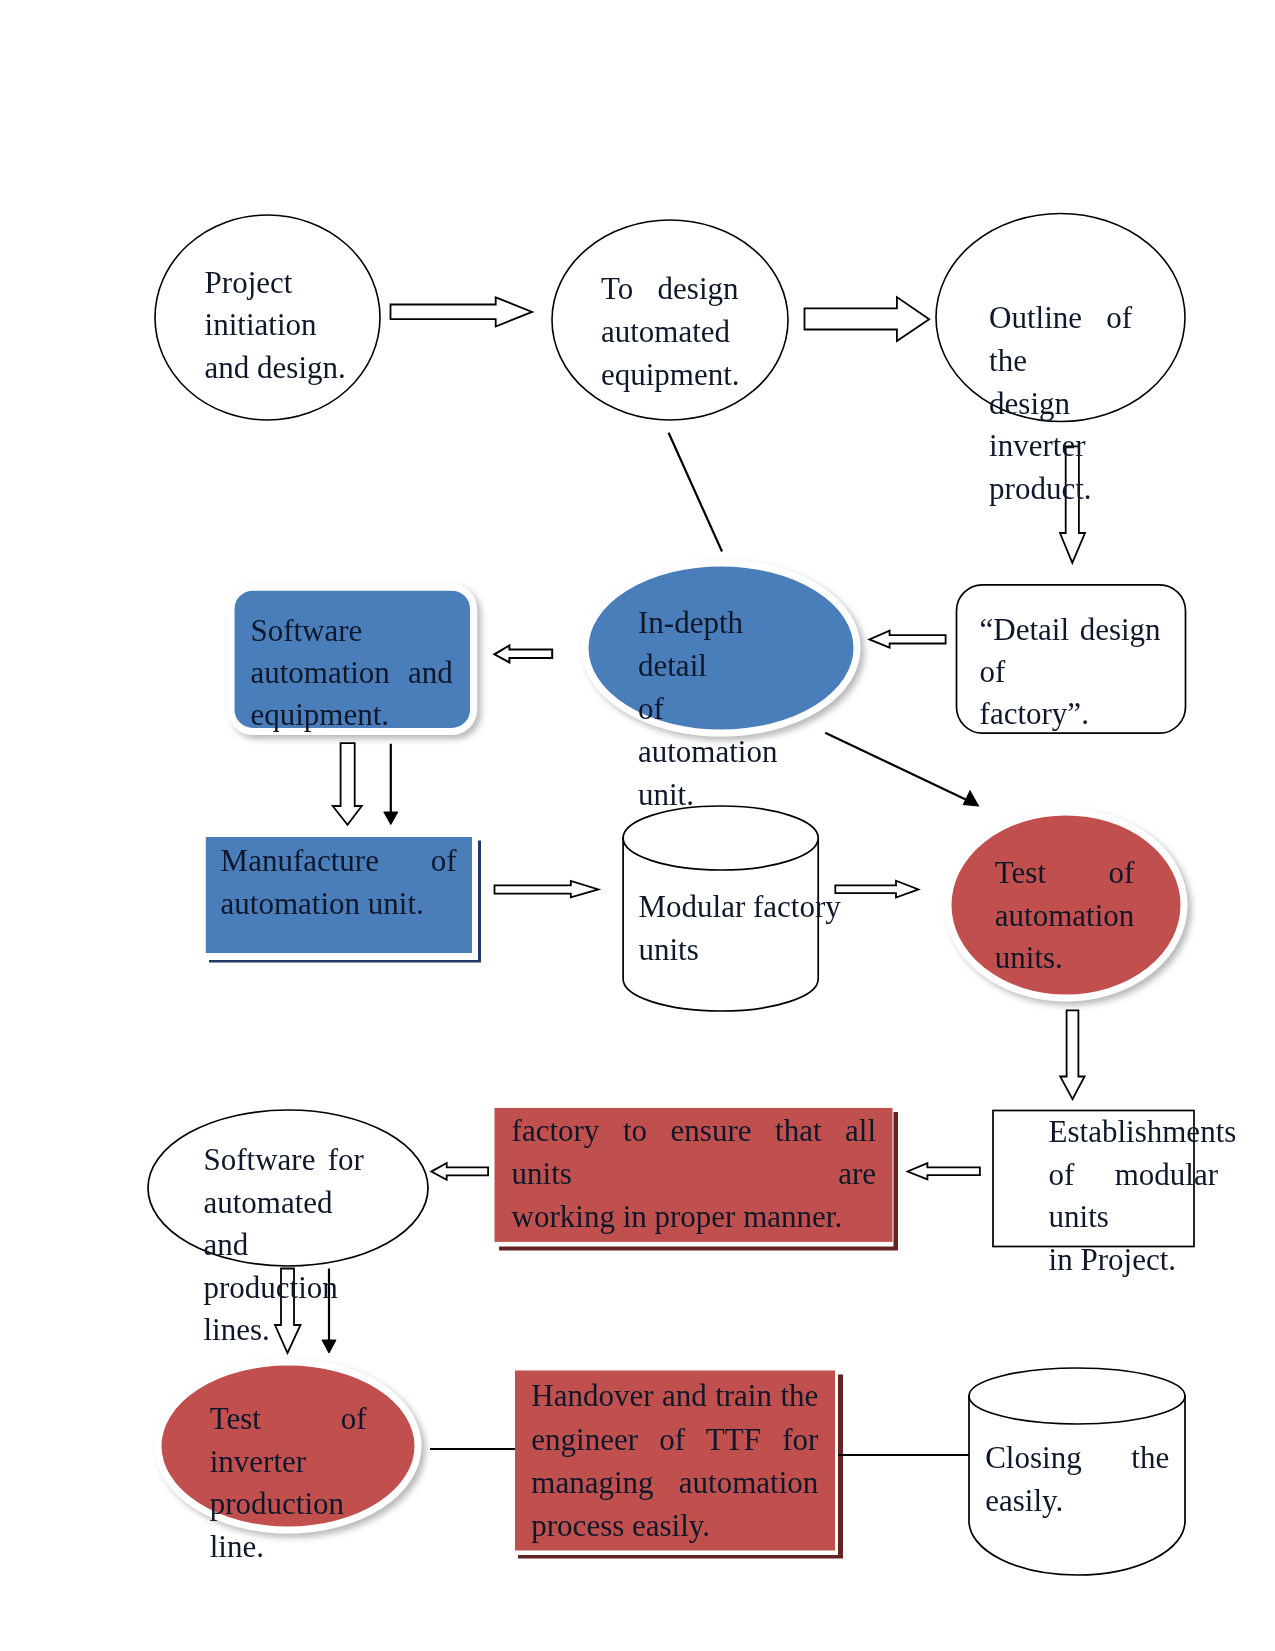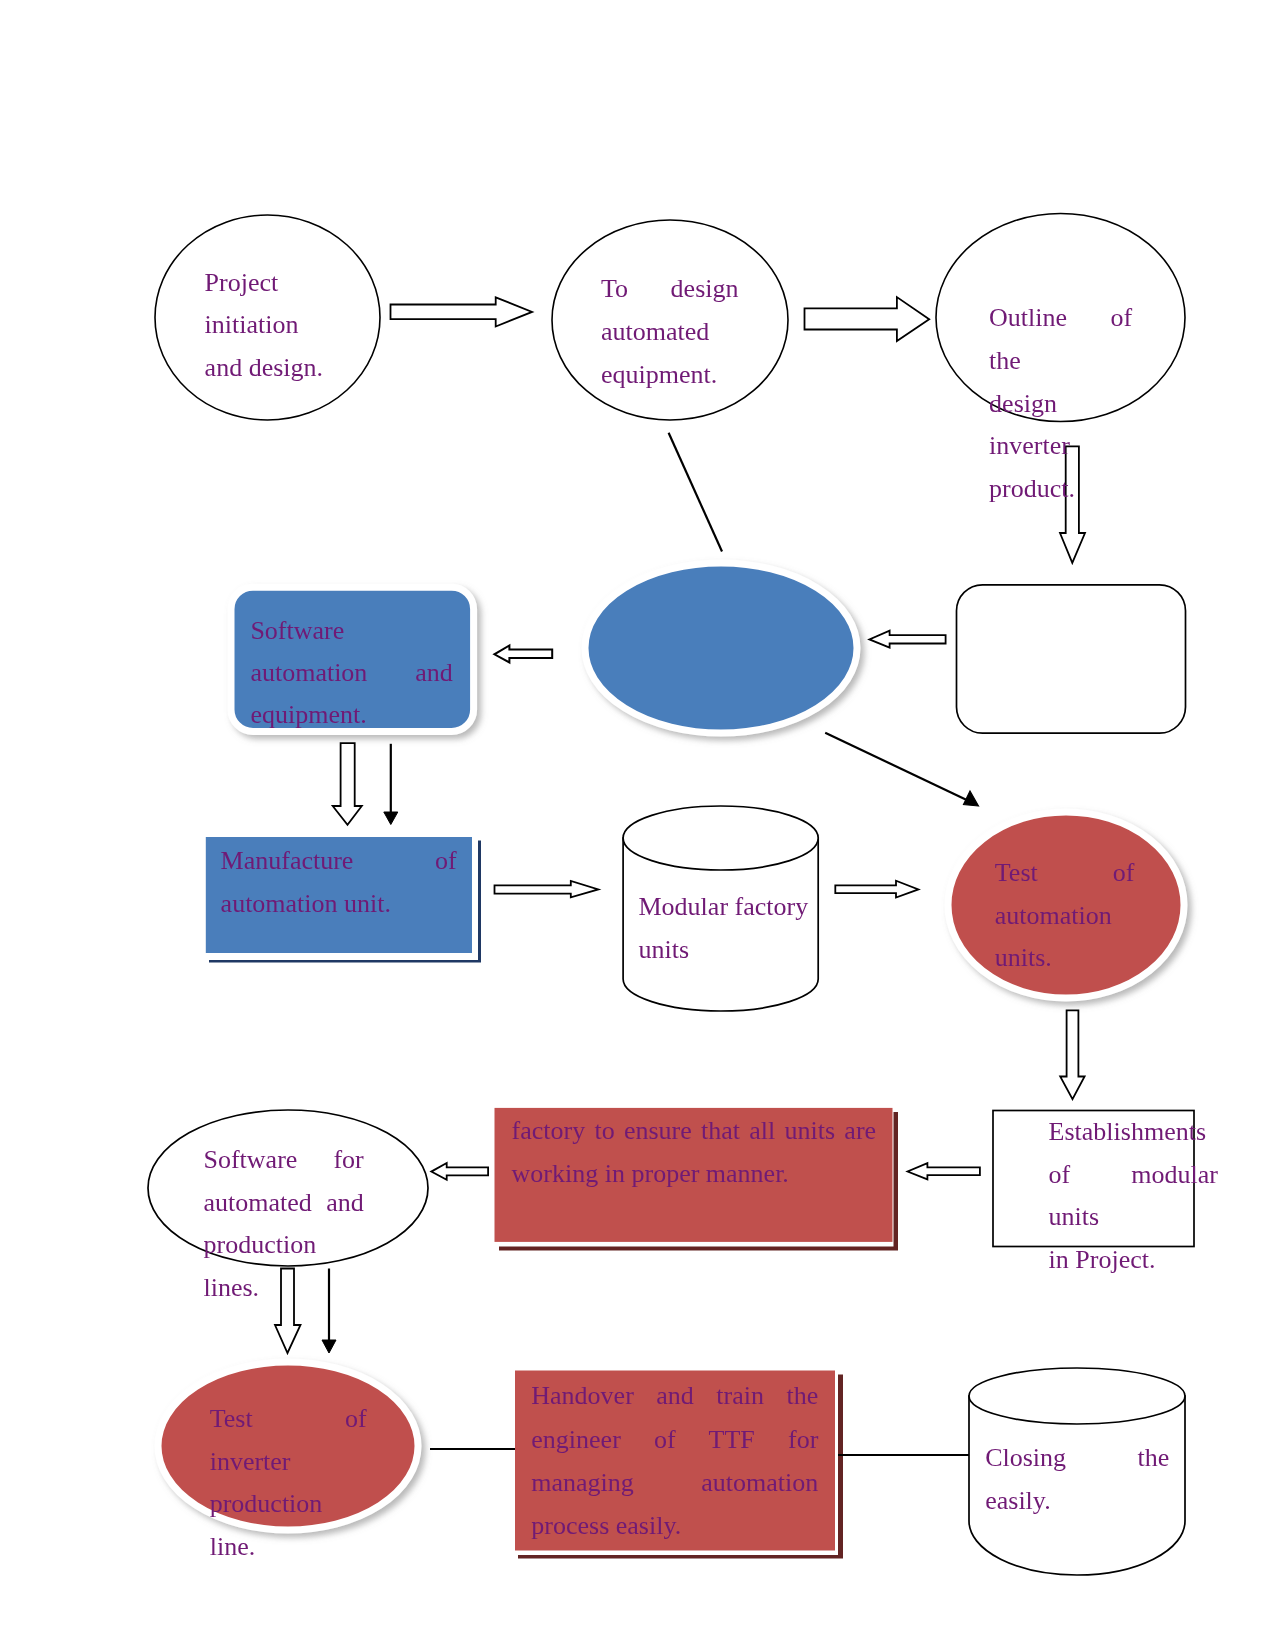--- a/index.html
+++ b/index.html
@@ -2,22 +2,22 @@
 <html><head>
 <meta charset="utf-8">
 <title>Project Flowchart</title>
 <style>
   html,body{margin:0;padding:0;background:#ffffff;}
   body{width:1275px;height:1651px;overflow:hidden;
        font-family:"Liberation Serif",serif;
        -webkit-font-smoothing:antialiased;}
   #canvas{position:relative;width:1275px;height:1651px;background:#ffffff;}
   svg.layer{position:absolute;left:0;top:0;width:1275px;height:1651px;overflow:visible;}
-  .tx{position:absolute;font-family:"Liberation Serif",serif;font-size:26px;
-      color:#701a75;line-height:42.5px;text-align:justify;
+  .tx{position:absolute;font-family:"Liberation Serif",serif;font-size:31px;
+      color:#0f172a;line-height:42.5px;text-align:justify;
       text-justify:inter-word;white-space:normal;}
   .tx span.ln{display:block;white-space:nowrap;}
   .tx span.ln.j{text-align:justify;text-align-last:justify;white-space:normal;}
 </style>
 </head>
 <body>
 
 <div id="canvas">
   <svg class="layer" viewBox="0 0 1275 1651">
     <defs>
@@ -124,21 +124,30 @@
     <span class="ln">equipment.</span>
   </div>
 
   <div class="tx" style="left:989.1px;top:261.4px;width:143px;line-height:42.6px;margin-top:36px;">
     <span class="ln j">Outline  of  the</span>
     <span class="ln">design</span>
     <span class="ln">inverter</span>
     <span class="ln">product.</span>
   </div>
 
-
+  <div class="tx" style="left:979.6px;top:608.6px;width:181px;line-height:42.4px;">
+    <span class="ln j">“Detail  design  of</span>
+    <span class="ln">factory”.</span>
+  </div>
+
+  <div class="tx" style="left:638.0px;top:602.4px;width:165.5px;line-height:42.8px;">
+    <span class="ln j">In-depth    detail</span>
+    <span class="ln j">of    automation</span>
+    <span class="ln">unit.</span>
+  </div>
 
   <div class="tx" style="left:250.4px;top:609.6px;width:202.3px;line-height:42.35px;">
     <span class="ln">Software</span>
     <span class="ln j">automation         and</span>
     <span class="ln">equipment.</span>
   </div>
 
   <div class="tx" style="left:220.6px;top:840.2px;width:236px;line-height:42.8px;">
     <span class="ln j">Manufacture               of</span>
     <span class="ln">automation unit.</span>

